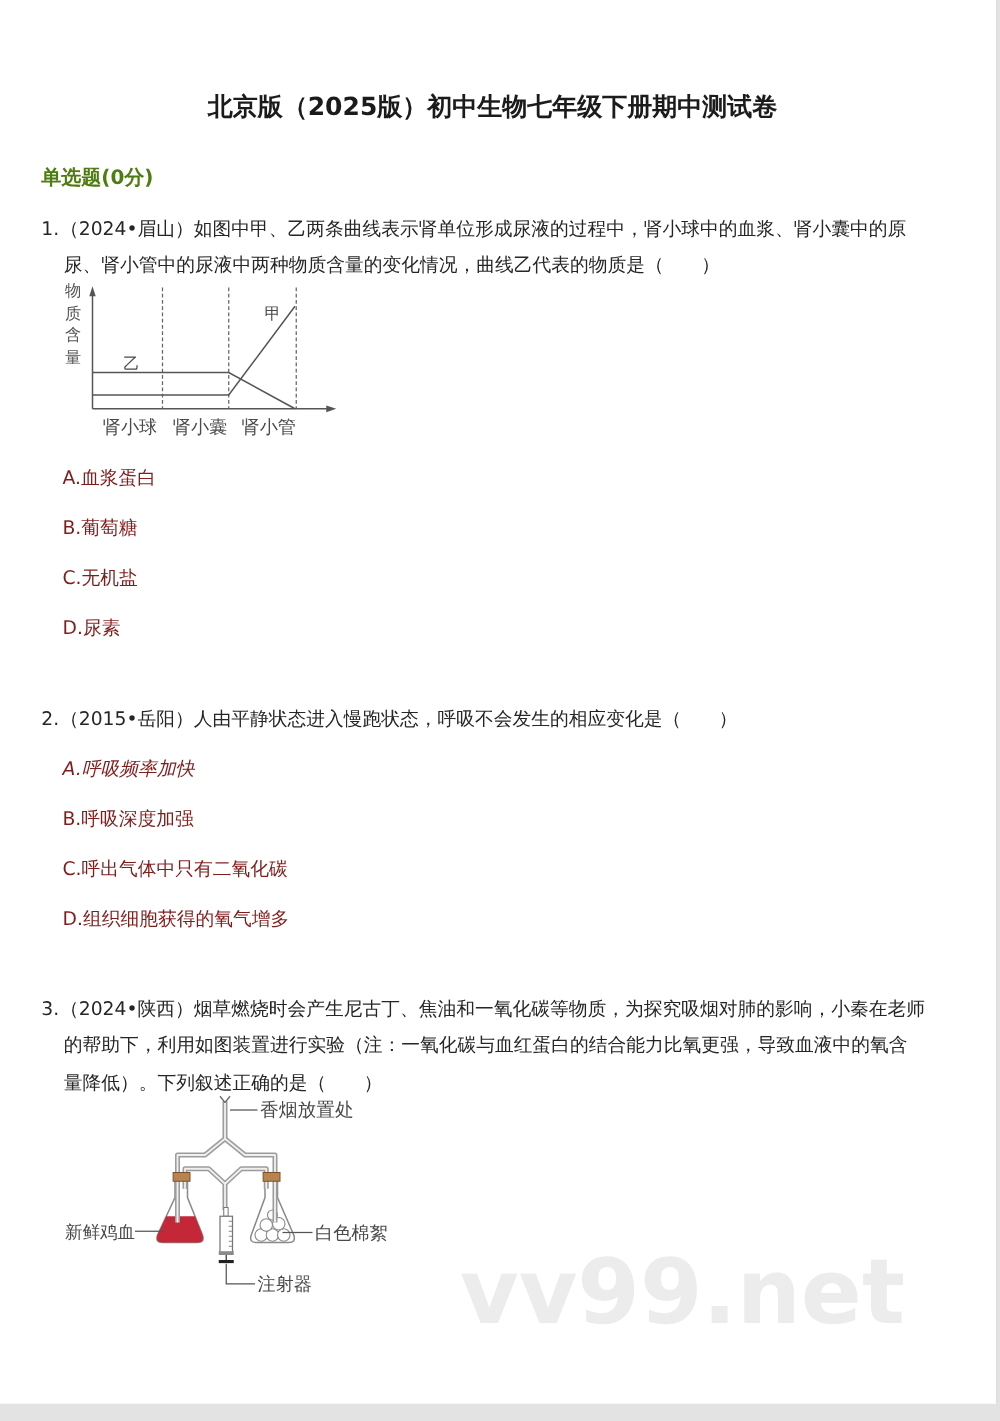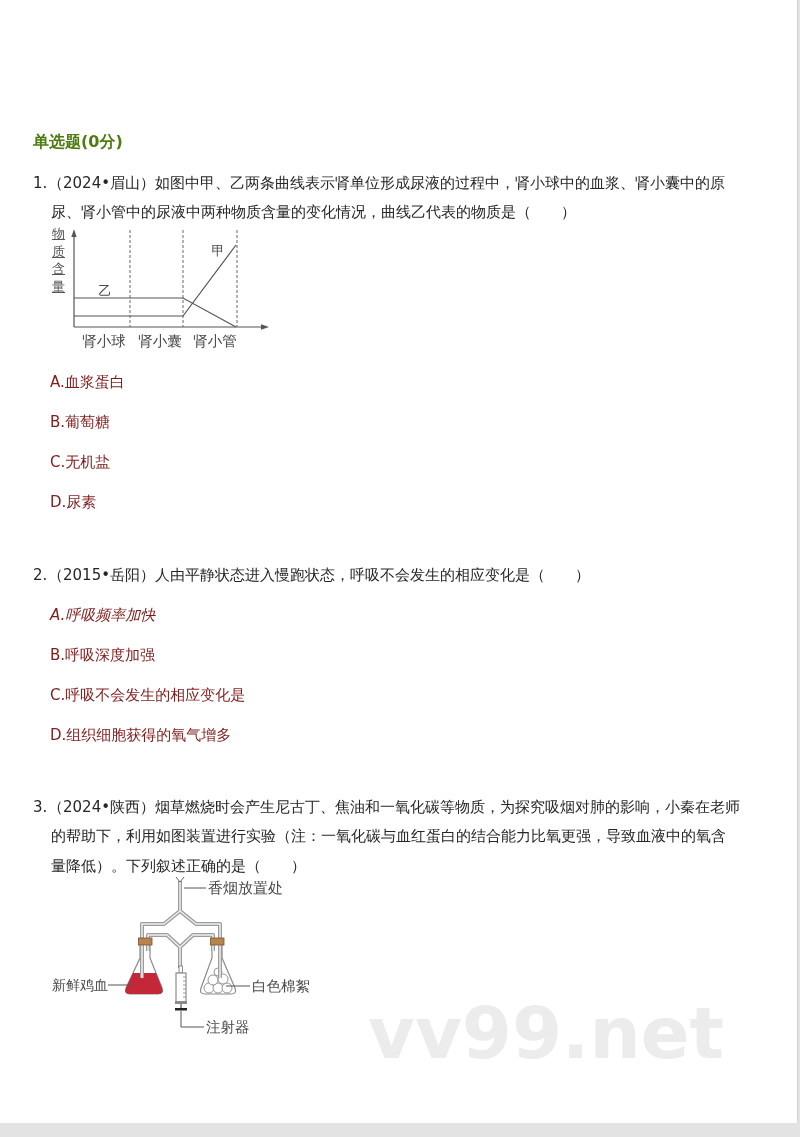--- a/index.html
+++ b/index.html
@@ -22,34 +22,35 @@
   .section {
     left: 33px; top: 131px; line-height: 22px;
     font-size: 16px; font-weight: bold; color: #4d7c0f;
   }
   .qline { font-size: 15px; line-height: 29px; color: #262626; }
   .qnum { font-size: 15px; line-height: 29px; color: #262626; }
   .opt { font-size: 15px; line-height: 28px; color: #7f1d1d; left: 50px; }
   .ylabel {
     position: absolute; left: 52px; top: 225px; width: 14px;
     font-family: "DejaVu Serif", serif; font-size: 13px; line-height: 17.5px;
-    color: #555; word-break: break-all; white-space: normal; text-decoration: underline;
+    color: #555; word-break: break-all; white-space: normal;
   }
   .fig { position: absolute; overflow: visible; }
   .fig text { font-family: "DejaVu Serif", "Liberation Serif", serif; fill: #4a4a4a; }
   .watermark {
     left: 368px; top: 993px; font-size: 72px; line-height: 80px;
     font-weight: bold; color: #ececec; letter-spacing: 0px;
   }
 </style>
 </head>
 <body>
 
 <div class="page">
 
+  <div class="abs title">北京版（2025版）初中生物七年级下册期中测试卷</div>
   <div class="abs section">单选题(0分)</div>
 
   <div>
     <div class="abs qnum" style="left:33px; top:169px;">1.</div>
     <div class="abs qline" style="left:48px; top:169px;">（2024•眉山）如图中甲、乙两条曲线表示肾单位形成尿液的过程中，肾小球中的血浆、肾小囊中的原</div>
     <div class="abs qline" style="left:51px; top:198px;">尿、肾小管中的尿液中两种物质含量的变化情况，曲线乙代表的物质是（　　）</div>
 
     <div class="ylabel">物质含量</div>
 
     <svg class="fig" style="left:40px; top:222px;" width="240" height="135" viewBox="40 222 240 135">
@@ -91,21 +92,21 @@
     <div class="abs qnum" style="left:33px; top:561px;">2.</div>
     <div class="abs qline" style="left:48px; top:561px;">（2015•岳阳）人由平静状态进入慢跑状态，呼吸不会发生的相应变化是（　　）</div>
 
     <div class="abs opt" style="top:601px;font-style:italic;">
       <span>A.</span><span>呼吸频率加快</span>
     </div>
     <div class="abs opt" style="top:641px;">
       <span>B.</span><span>呼吸深度加强</span>
     </div>
     <div class="abs opt" style="top:681px;">
-      <span>C.</span><span>呼吸不会发生的相应变化是</span>
+      <span>C.</span><span>呼出气体中只有二氧化碳</span>
     </div>
     <div class="abs opt" style="top:721px;">
       <span>D.</span><span>组织细胞获得的氧气增多</span>
     </div>
   </div>
 
   <div>
     <div class="abs qnum" style="left:33px; top:793px;">3.</div>
     <div class="abs qline" style="left:48px; top:793px;">（2024•陕西）烟草燃烧时会产生尼古丁、焦油和一氧化碳等物质，为探究吸烟对肺的影响，小秦在老师</div>
     <div class="abs qline" style="left:51px; top:822px;">的帮助下，利用如图装置进行实验（注：一氧化碳与血红蛋白的结合能力比氧更强，导致血液中的氧含</div>

